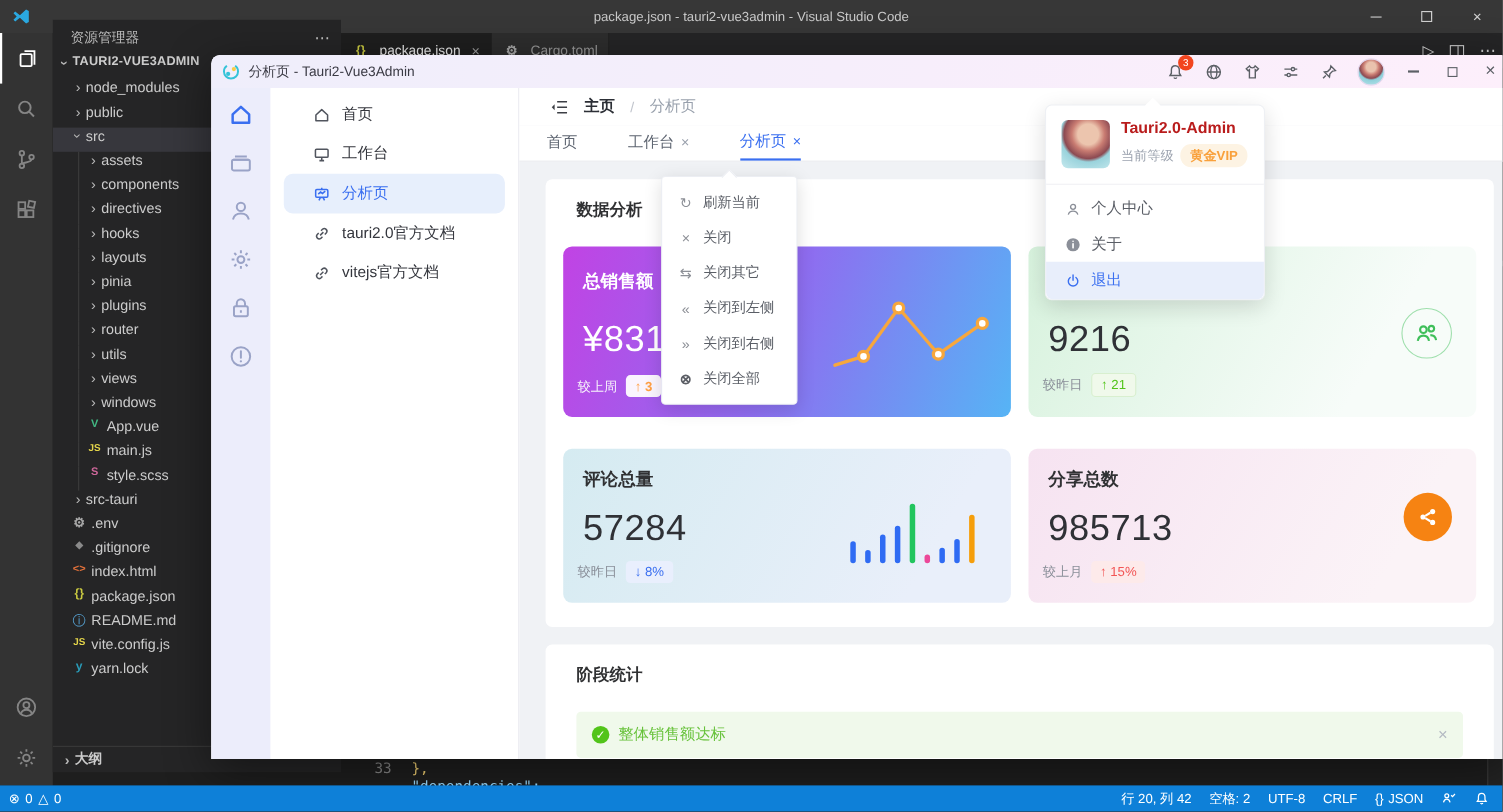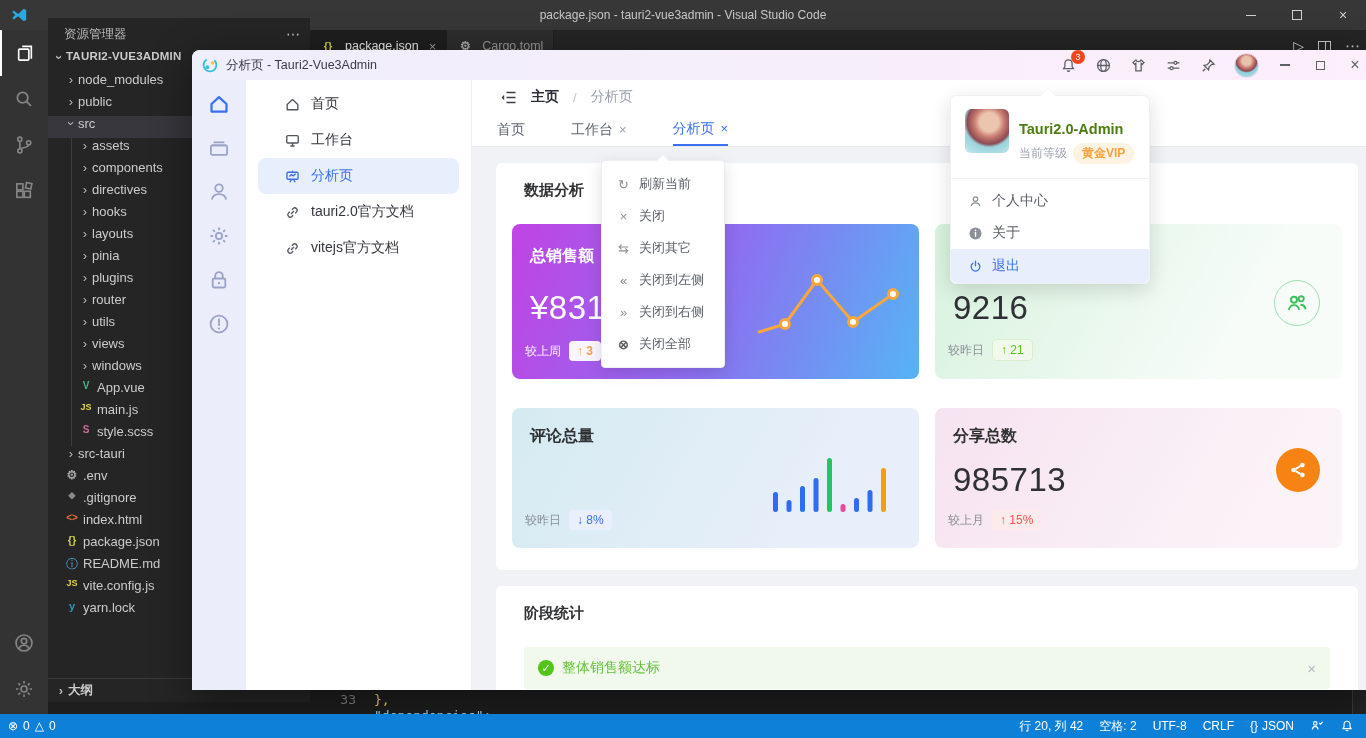--- a/index.html
+++ b/index.html
@@ -132,21 +132,21 @@
   .ctxmenu::before { content:""; position:absolute; left:56px; top:-5px; width:9px; height:9px; background:#ffffff; transform:rotate(45deg); border-left:1px solid #eceef3; border-top:1px solid #eceef3; }
   .cm-item { height:32px; display:flex; align-items:center; gap:8px; padding-left:14px; font-size:13px; color:#5a5e66; }
   .cm-ic { width:15px; text-align:center; color:#8d9097; font-size:13px; }
   .cm-ic.strong { color:#5c5f66; font-weight:700; }
 
   
   .userdd { position:absolute; left:758px; top:45px; width:200px; background:#ffffff; border:1px solid #eef0f4; border-radius:6px; box-shadow:0 6px 20px rgba(0,0,0,0.14); z-index:31; padding-bottom:0; }
   .userdd::before { content:""; position:absolute; left:92px; top:-5px; width:10px; height:10px; background:#ffffff; transform:rotate(45deg); }
   .ud-head { display:flex; gap:10px; padding:13px 12px 10px 14px; }
   .ud-avatar { width:44px; height:44px; border-radius:6px; background:radial-gradient(circle at 55% 30%, #ecc5ae 0 24%, #c97c72 38%, #8c4a52 56%, #9ad3dc 64%, #c6e9ee 100%); }
-  .ud-name { font-size:14.5px; font-weight:700; color:#4d7c0f; margin-top:12px; }
+  .ud-name { font-size:14.5px; font-weight:700; color:#b91c1c; margin-top:0; }
   .ud-sub { display:flex; align-items:center; gap:6px; margin-top:6px; }
   .ud-level-label { font-size:12px; color:#9ca3af; }
   .ud-vip { background:#fdf3e3; color:#f9a13c; font-weight:700; font-size:12px; padding:2px 9px; border-radius:10px; }
   .ud-divider { height:1px; background:#f0f1f4; margin:4px 0 6px 0; }
   .ud-item { height:32px; display:flex; align-items:center; gap:9px; padding-left:16px; font-size:14px; color:#5a5e66; }
   .ud-item .udic { width:16px; display:flex; justify-content:center; color:#8b8f98; }
   .ud-item.active { background:#e8eefb; color:#3a6ff0; height:34px; border-radius:0 0 6px 6px; }
   .ud-item.active .udic { color:#3a6ff0; }
 </style>
 </head>
@@ -593,20 +593,21 @@
                     </svg>
                 </div>
                 <div class="card-foot">
                   <span>较昨日</span>
                   <span class="pill pill-green">↑ 21</span>
                 </div>
               </div>
 
               <div class="card card3 r2">
                 <div class="card-title">评论总量</div>
+                <div class="card-value" style="margin-top:14px;">57284</div>
                 <svg class="bars" width="122" height="60" viewBox="0 0 122 60">
                   <rect x="2" y="38" width="5" height="20" rx="2.5" fill="#2f6bf3"></rect>
                   <rect x="15.5" y="46" width="5" height="12" rx="2.5" fill="#2f6bf3"></rect>
                   <rect x="29" y="32" width="5" height="26" rx="2.5" fill="#2f6bf3"></rect>
                   <rect x="42.5" y="24" width="5" height="34" rx="2.5" fill="#2f6bf3"></rect>
                   <rect x="56" y="4" width="5" height="54" rx="2.5" fill="#22c55e"></rect>
                   <rect x="69.5" y="50" width="5" height="8" rx="2.5" fill="#ec4899"></rect>
                   <rect x="83" y="44" width="5" height="14" rx="2.5" fill="#2f6bf3"></rect>
                   <rect x="96.5" y="36" width="5" height="22" rx="2.5" fill="#2f6bf3"></rect>
                   <rect x="110" y="14" width="5" height="44" rx="2.5" fill="#f59e0b"></rect>

